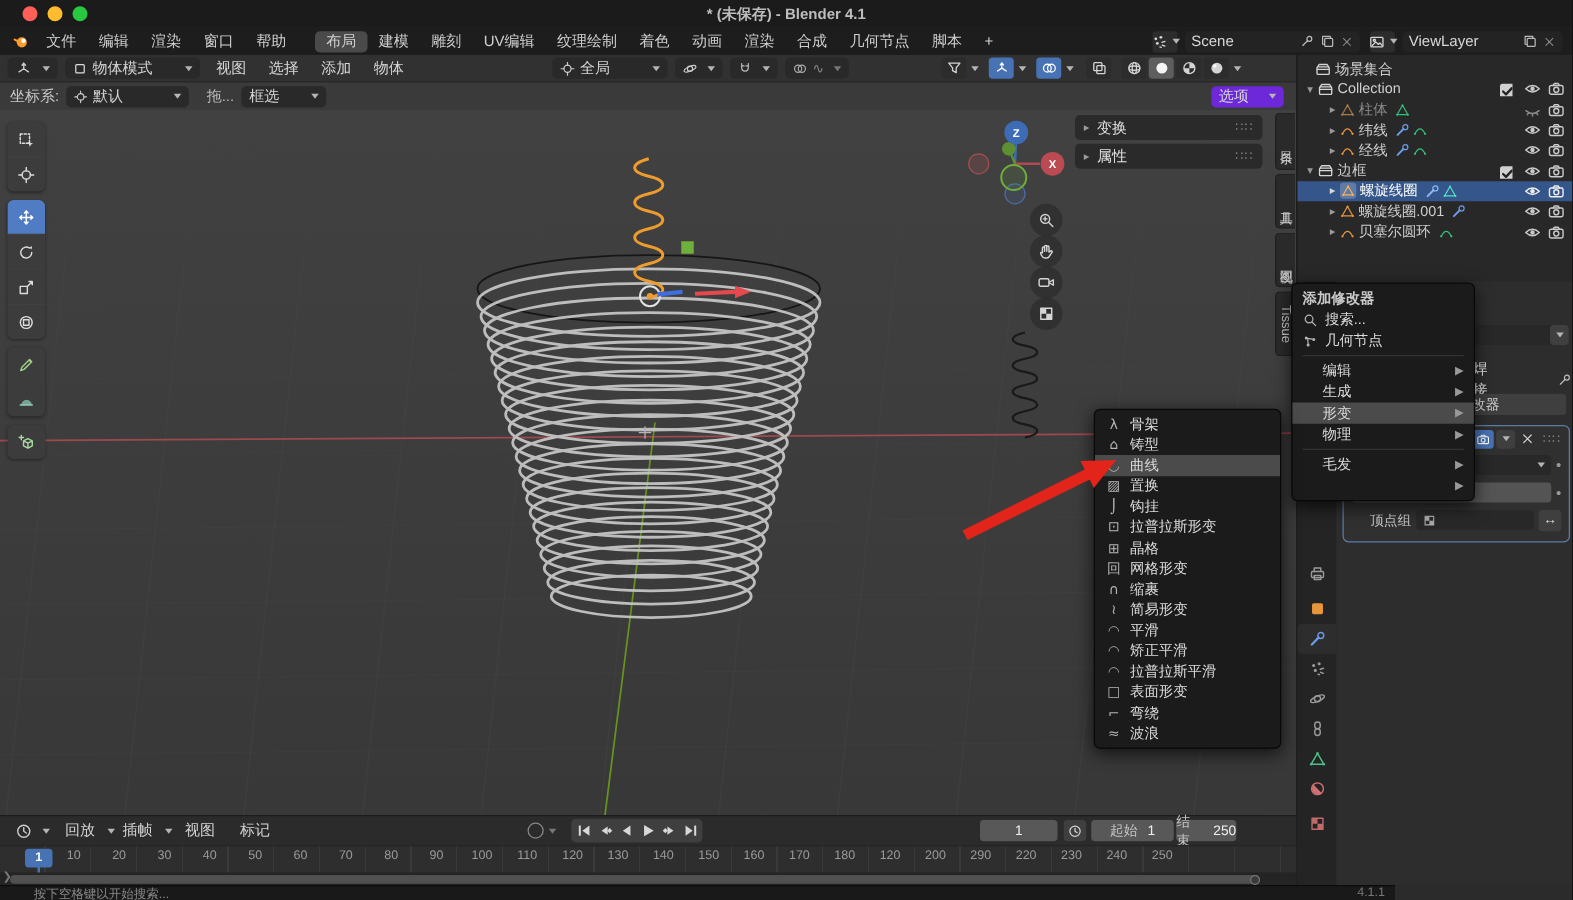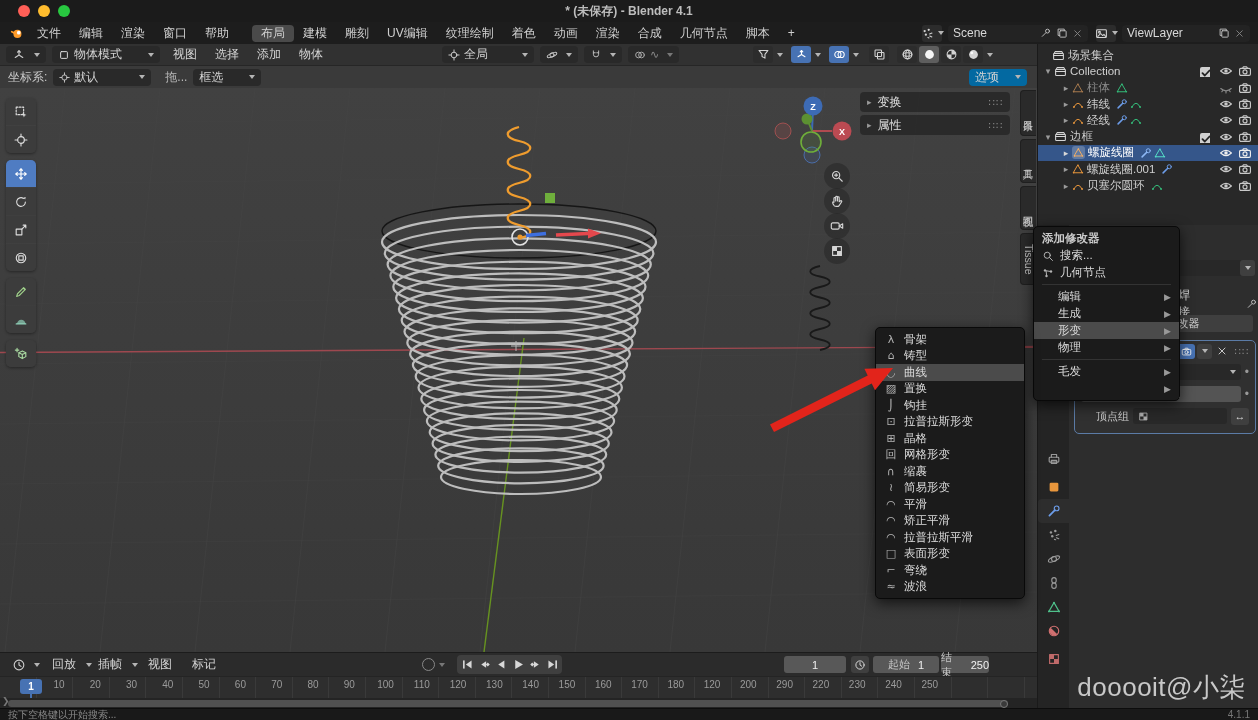--- a/index.html
+++ b/index.html
@@ -85,21 +85,21 @@
   #tlhead{height:23px;display:flex;align-items:center;}
   #tlruler{position:relative;height:21px;background:#2e2e2e;border-top:1px solid #242424;
            background-image:repeating-linear-gradient(90deg,transparent 0 35.6px,#3a3a3a 35.6px 36.6px);}
   .rnum{width:24px;text-align:center;color:#9a9a9a;font-size:10px;}
   #tlscroll{position:relative;height:11px;background:#242424;}
   .transport{display:flex;background:#3f3f3f;border-radius:4px;height:19px;align-items:center;padding:0 2px;gap:1px;}
   .tbtn{width:16px;height:17px;display:flex;align-items:center;justify-content:center;}
   .tbtn svg{width:13px;height:13px;fill:#d8d8d8;stroke:none;}
   .ffield{background:#585858;border-radius:3px;height:17px;display:flex;align-items:center;justify-content:center;color:#f0f0f0;font-size:11px;gap:8px;}
   
-  #statusbar{left:0;top:708px;width:1258px;height:12px;background:#191919;display:flex;align-items:center;color:#8a8a8a;font-size:10px;border-top:1px solid #0c0c0c;box-sizing:border-box;}
+  #statusbar{left:0;top:708px;width:1116px;height:12px;background:#191919;display:flex;align-items:center;color:#8a8a8a;font-size:10px;border-top:1px solid #0c0c0c;box-sizing:border-box;padding-left:19px;}
   #watermark{position:absolute;right:12px;top:670px;font-size:26px;color:#c8c8c8;z-index:90;letter-spacing:.5px;}
   #arrowsvg{position:absolute;left:0;top:0;z-index:70;pointer-events:none;}
 </style>
 </head>
 <body>
 
 <svg width="0" height="0" style="position:absolute">
 <defs>
 <symbol id="s-eye" viewBox="0 0 16 16">
         <path d="M1.8 8Q8 2.2 14.2 8Q8 13.8 1.8 8Z"></path>
@@ -457,21 +457,21 @@
           <use href="#s-cur3d"></use>
         </svg>
       <span style="flex:1">默认</span>
         <span class="chev"></span>
     </span>
     <span style="margin-left:14px;color:#b8b8b8">拖...</span>
     <span class="hbtn" style="width:56px">
       <span style="flex:1">框选</span>
         <span class="chev"></span>
     </span>
-    <span class="hbtn" style="margin-left:auto;margin-right:10px;width:46px;background:#0369a1">
+    <span class="hbtn" style="margin-left:auto;margin-right:10px;width:46px;background:#6d28d9">
       <span style="flex:1">选项</span>
         <span class="chev"></span>
     </span>
   </div>
 
   <div id="viewport" class="abs">
     <svg id="scene" width="1037" height="564">
       <g id="grid" stroke="#464646" stroke-width="1">
           <line x1="-30" y1="0" x2="-90" y2="564" opacity="0.45"></line>
           <line x1="65" y1="0" x2="5" y2="564" opacity="0.45"></line>
@@ -1215,14 +1215,13 @@
         <span class="mico">≈</span>
         <span>波浪</span>
       </div>
     </div>
 
 
   <svg id="arrowsvg" width="1258" height="720">
     <polygon points="774,432 871.7,383.5 875,390.3 893,368 864.4,368.8 867.7,375.5 770,424.4" fill="#e2241b"></polygon>
   </svg>
 
-  <div id="watermark">dooooit@小柒</div>
 </div>
 
 </body></html>

